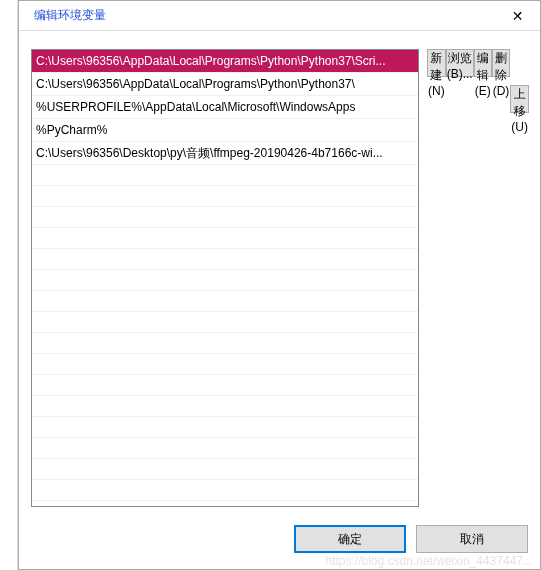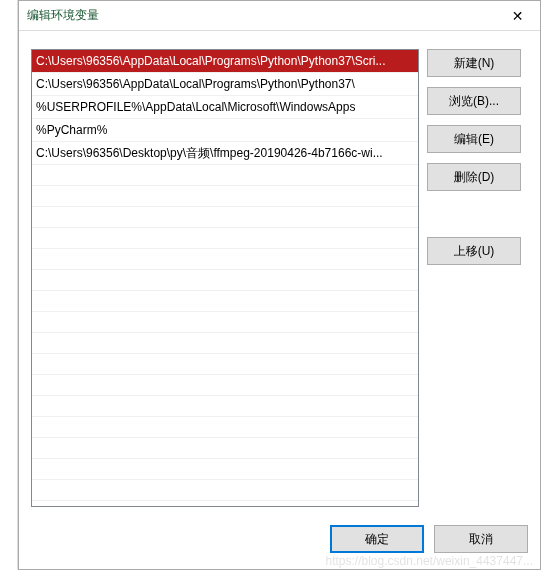--- a/index.html
+++ b/index.html
@@ -23,21 +23,21 @@
       flex-direction: column;
     }
     .titlebar {
       height: 30px;
       display: flex;
       align-items: center;
       justify-content: space-between;
       padding: 0 0 0 8px;
       border-bottom: 1px solid #dddddd;
     }
-    .titlebar-title { font-size: 12px; color: #14532d; }
+    .titlebar-title { font-size: 12px; color: #1d4ed8; margin-left: 7px; }
     .close-btn {
       width: 45px;
       height: 29px;
       display: flex;
       align-items: center;
       justify-content: center;
       font-size: 14px;
       cursor: pointer;
     }
     .content {
@@ -56,49 +56,48 @@
     .list-item {
       padding: 3px 4px;
       white-space: nowrap;
       overflow: hidden;
       text-overflow: ellipsis;
       font-size: 12px;
       line-height: 16px;
       cursor: default;
       border-bottom: 1px solid #f0f0f0;
     }
-    .list-item.selected { background: #b91c1c; color: #fff; }
+    .list-item.selected { background: #be185d; color: #fff; }
     .list-filler-row {
       height: 21px;
       border-bottom: 1px solid #f0f0f0;
     }
     .button-col {
       display: flex;
-      flex-direction: column;
-      gap: 10px;
+      flex-direction: row;
       width: 94px;
     }
     .btn {
       width: 94px;
       height: 28px;
       background: #e1e1e1;
       border: 1px solid #adadad;
       font-family: inherit;
       font-size: 12px;
       cursor: pointer;
       padding: 0;
     }
     .gap-large { margin-top: 36px; }
     .footer {
       display: flex;
       justify-content: flex-end;
       gap: 10px;
       padding: 14px 12px 16px 0;
     }
-    .footer .btn { width: 94px; }
+    .footer .btn { width: 112px; }
     .btn.default { border: 2px solid #0078d7; }
     
     .bg-strip {
       position: absolute;
       left: 0; top: 0; width: 18px; height: 570px;
       background: #fff;
       border-right: 1px solid #ddd;
       color: #888;
       font-size: 11px;
       overflow: hidden;

